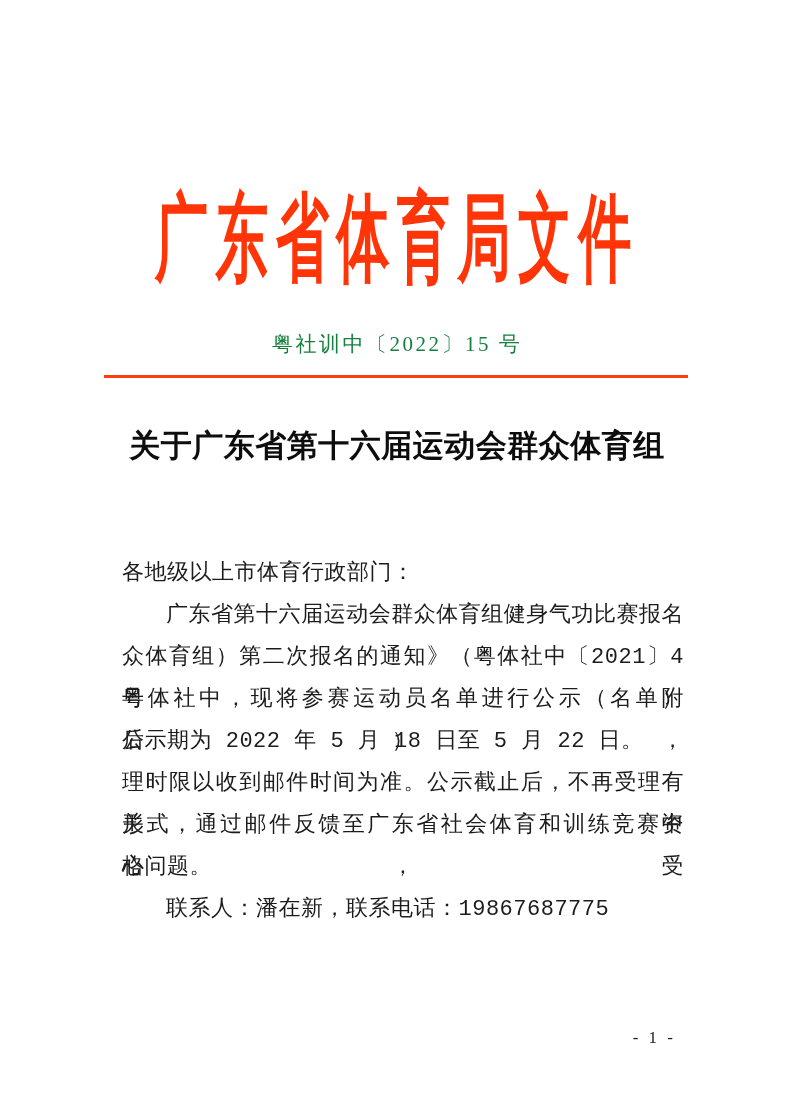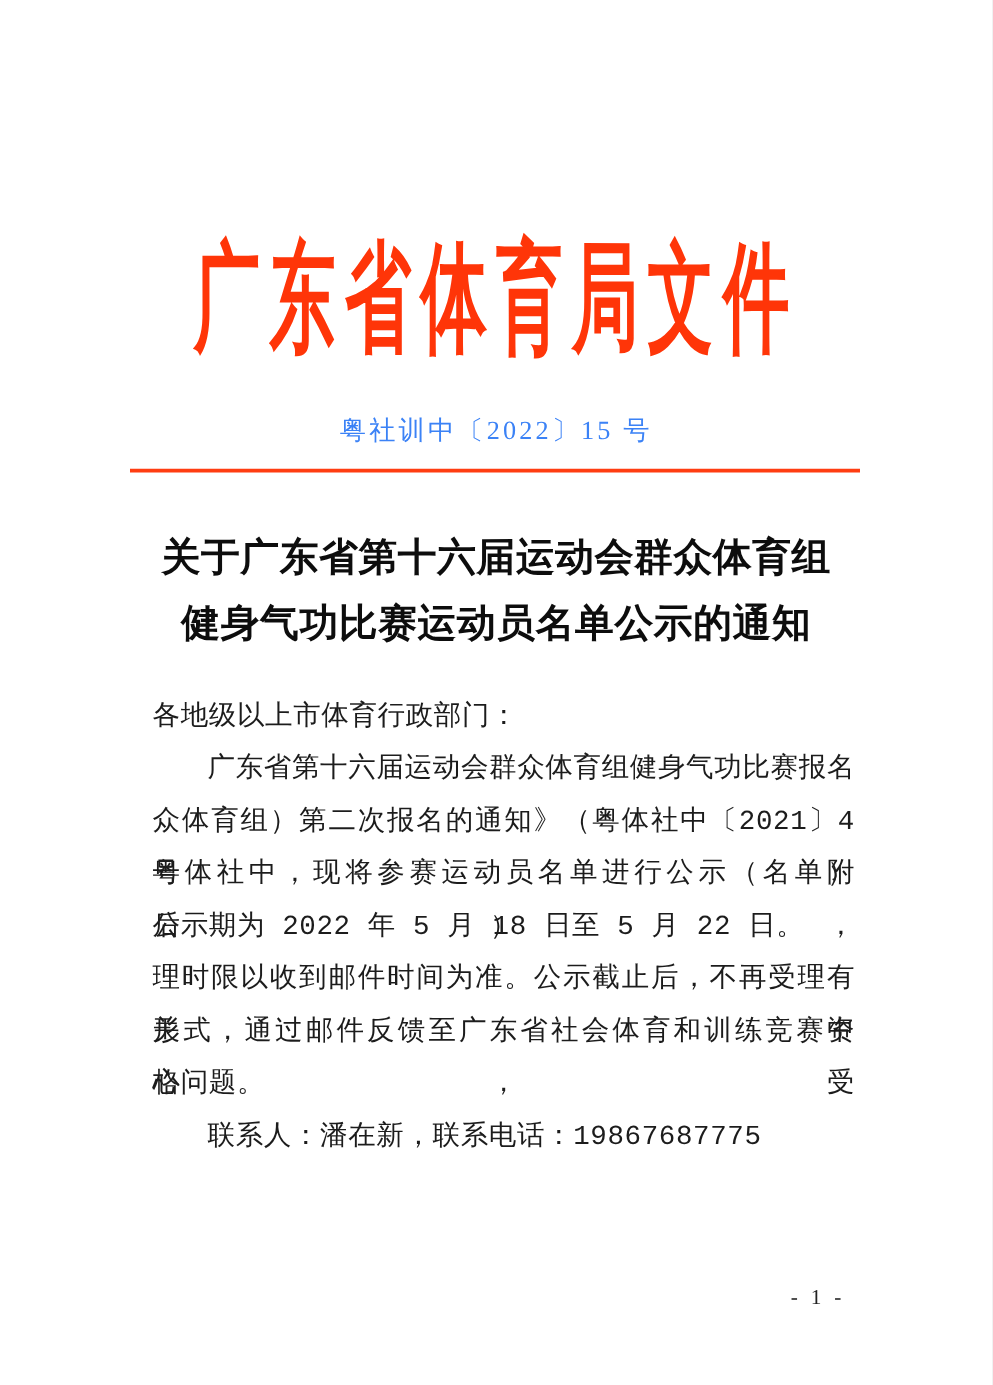--- a/index.html
+++ b/index.html
@@ -41,21 +41,21 @@
   
   .doc-number {
     position: absolute;
     left: 0;
     top: 331px;
     width: 794px;
     text-align: center;
     font-size: 21px;
     letter-spacing: 2.5px;
     line-height: 26px;
-    color: #3b82f6;
+    color: #15803d;
     white-space: nowrap;
   }
   
   .red-rule {
     position: absolute;
     left: 104px;
     top: 375px;
     width: 584px;
     height: 3px;
     background: var(--rule, #ff3d12);
@@ -118,21 +118,20 @@
   <div class="banner">
     <div class="banner-text">广东省体育局文件</div>
   </div>
 
   <div class="doc-number">粤社训中〔2022〕15 号</div>
 
   <div class="red-rule"></div>
 
   <div class="heading">
     <div>关于广东省第十六届运动会群众体育组</div>
-    <div>健身气功比赛运动员名单公示的通知</div>
   </div>
 
   <div class="body-block">
     <div class="body-line">各地级以上市体育行政部门：</div>
     <div class="body-line stretch indent">广东省第十六届运动会群众体育组健身气功比赛报名</div>
     <div class="body-line stretch">众体育组）第二次报名的通知》（粤体社中〔2021〕4 号）</div>
     <div class="body-line stretch">粤体社中，现将参赛运动员名单进行公示（名单附后），</div>
     <div class="body-line">公示期为 2022 年 5 月 18 日至 5 月 22 日。</div>
     <div class="body-line stretch">理时限以收到邮件时间为准。公示截止后，不再受理有关资</div>
     <div class="body-line stretch">形式，通过邮件反馈至广东省社会体育和训练竞赛中心，受</div>

